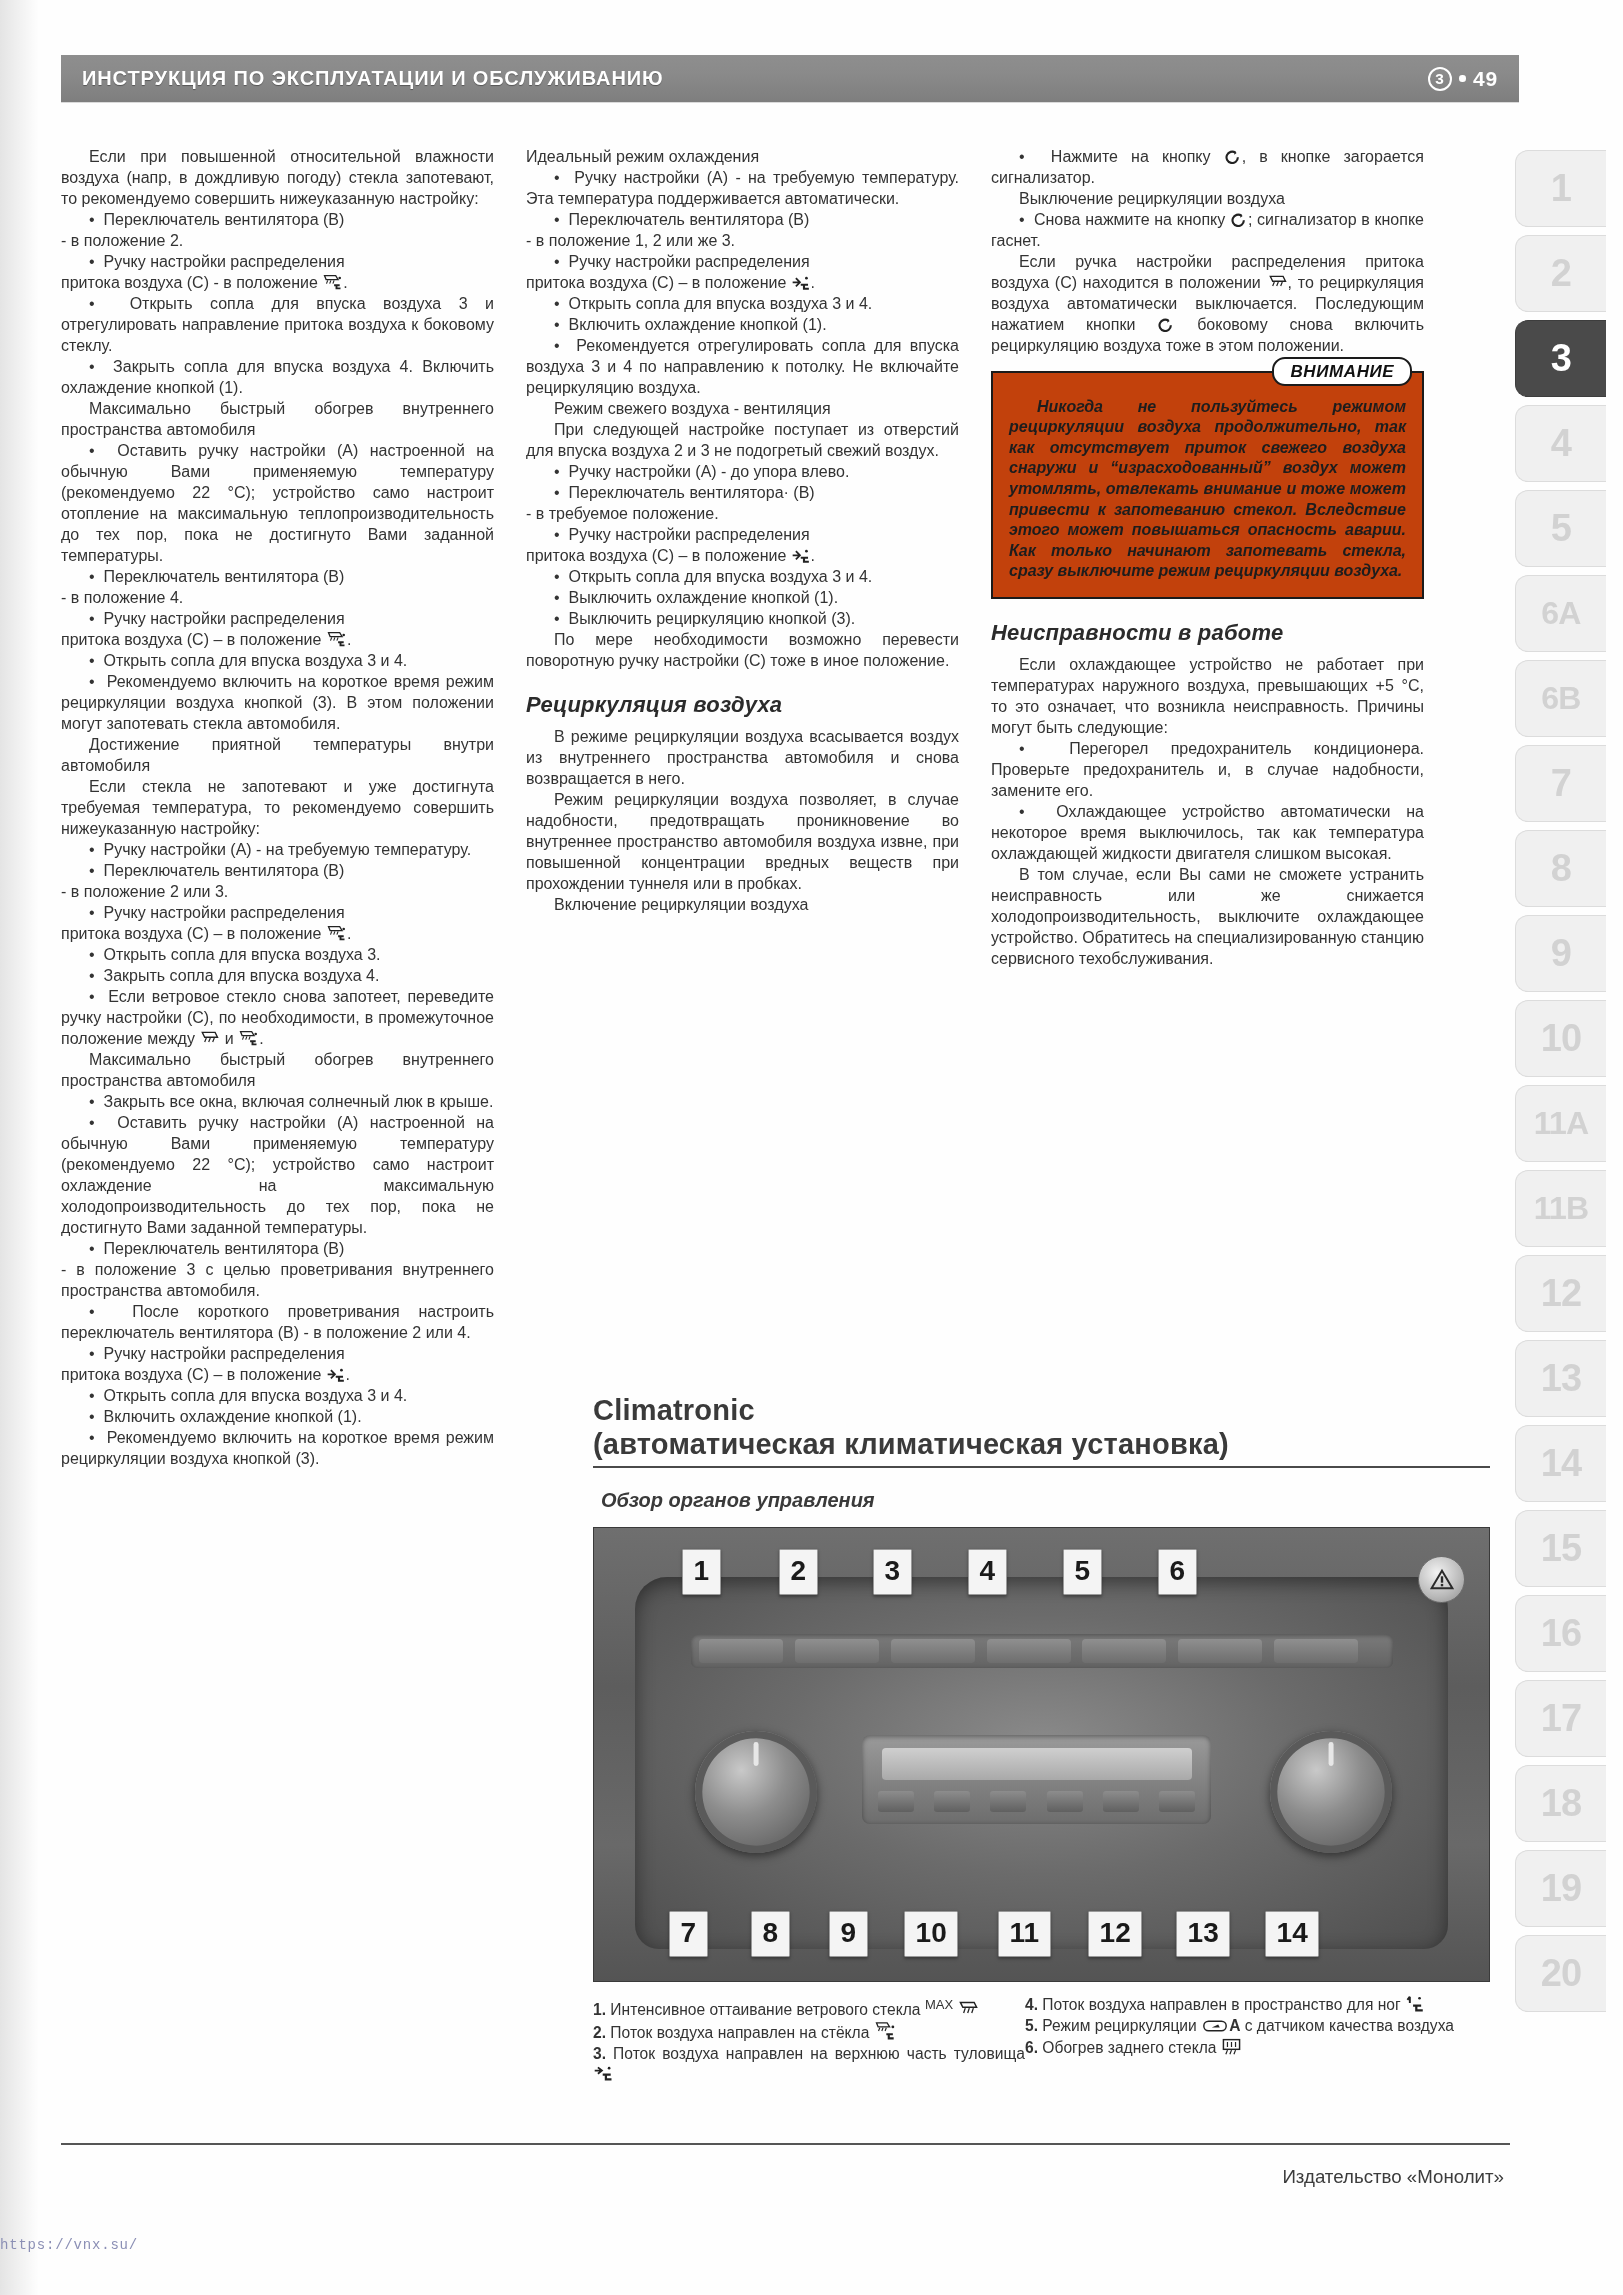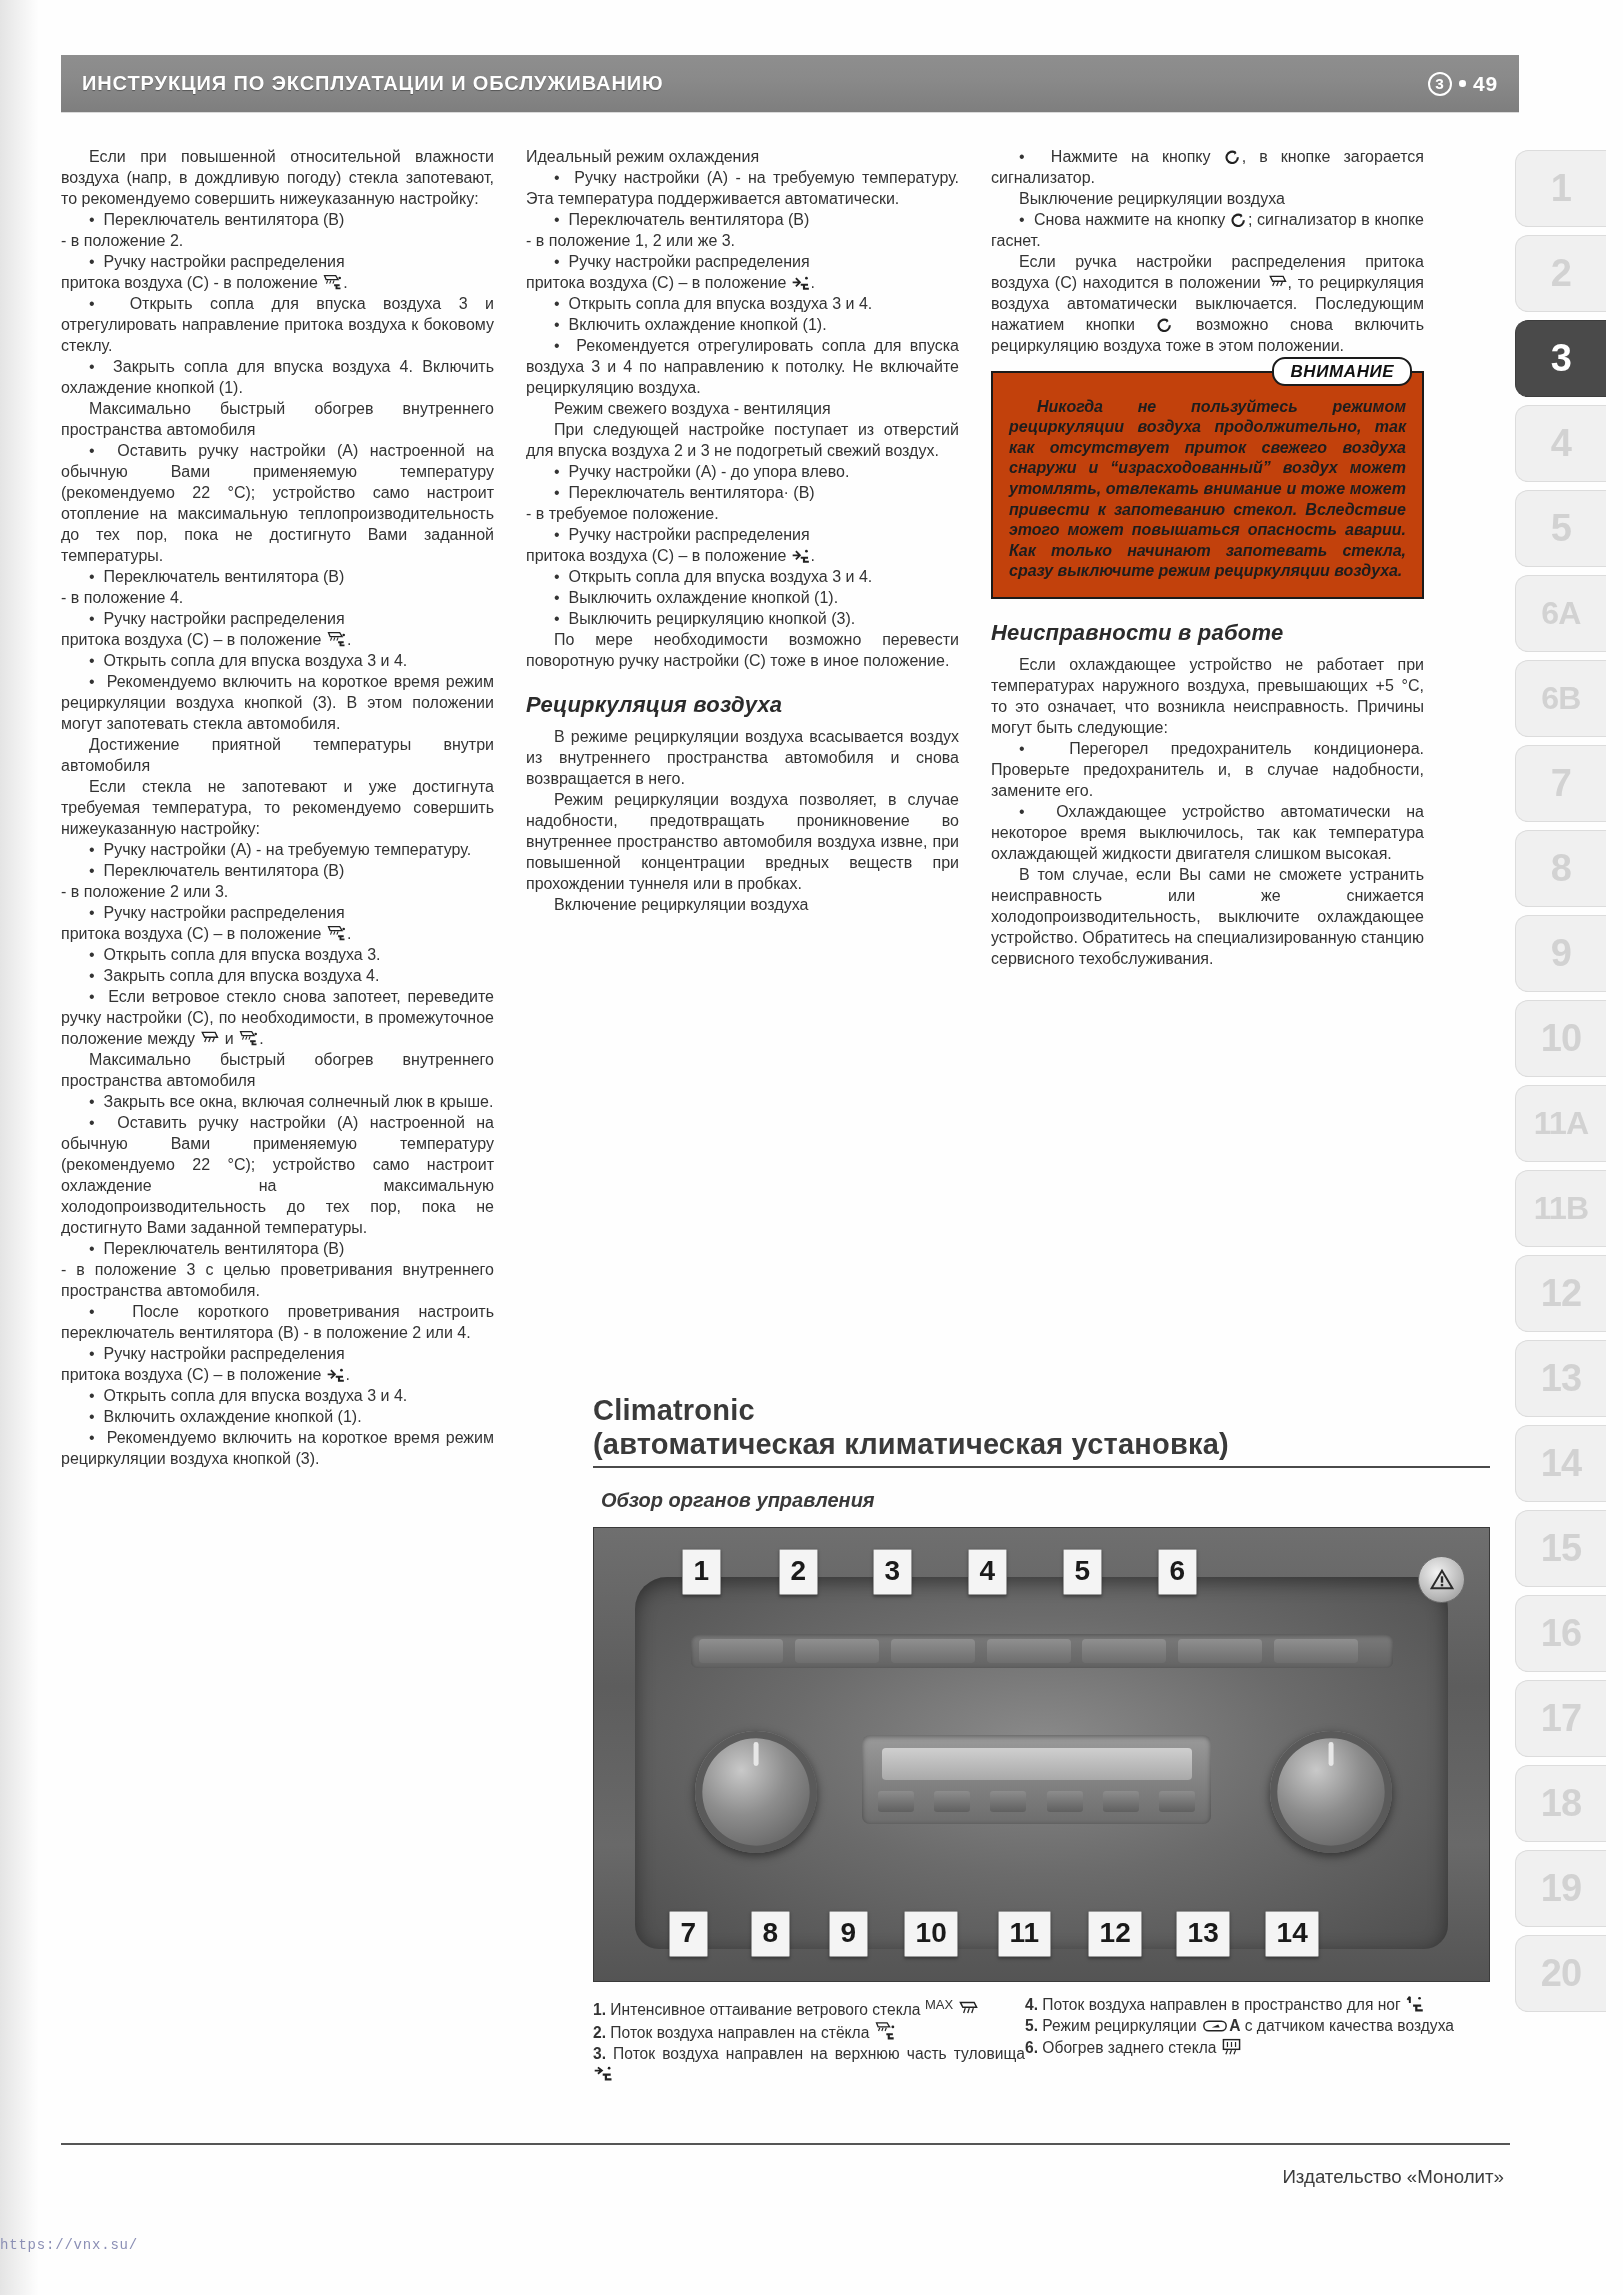--- a/index.html
+++ b/index.html
@@ -12,21 +12,21 @@
     position:relative;
     overflow:hidden;
   }
   .page {
     position:absolute; inset:0;
     background:#fefefe;
   }
 
   
   .header-bar{
-    position:absolute; left:61px; top:55px; width:1458px; height:57px;
+    position:absolute; left:61px; top:55px; width:1458px; height:47px;
     background:linear-gradient(180deg,#8e8e8e 0%,#8a8a8a 40%,#7e7e7e 100%);
     display:flex; align-items:center; justify-content:space-between;
     padding:0 21px;
     box-shadow:0 0.8px 0 rgba(0,0,0,.18);
   }
   .header-title{
     color:#ffffff; font-size:20px; font-weight:bold; letter-spacing:0.9px;
     text-shadow:0 0.8px 0.8px rgba(0,0,0,.35);
   }
   .header-page{
@@ -354,21 +354,21 @@
             </svg></span><span>; сигнализатор в кнопке гаснет.</span></p>
       <p class="t"><span>Если ручка настройки распределения притока воздуха (C) находится в положении</span>
         <span class="gi"><svg width="21" height="16" viewBox="0 0 26 20">
               <path d="M4 3h16l3 6H7z" fill="none" stroke="#222" stroke-width="1.7"></path>
               <path d="M9 10l-2 5M14 10l-2 5M19 10l-2 5" stroke="#222" stroke-width="1.5"></path>
             </svg></span><span>, то рециркуляция воздуха автоматически выключается. Последующим нажатием кнопки</span>
         <span class="gi"><svg width="18" height="14.6" viewBox="0 0 22 18">
               <path d="M17 9a7 7 0 1 1-3-5.7" fill="none" stroke="#222" stroke-width="2.6"></path>
               <path d="M13 1.5l2.5 2.2L12.5 6" fill="#222"></path>
             </svg></span>
-        <span>возможно снова включить рециркуляцию воздуха тоже в этом положении.</span></p>
+        <span>боковому снова включить рециркуляцию воздуха тоже в этом положении.</span></p>
 
       <div class="warn">
         <div class="warn-tab">ВНИМАНИЕ</div>
         <p>Никогда не пользуйтесь режимом рециркуляции воздуха продолжительно, так как отсутствует приток свежего воздуха снаружи и “израсходованный” воздух может утомлять, отвлекать внимание и тоже может привести к запотеванию стекол. Вследствие этого может повышаться опасность аварии. Как только начинают запотевать стекла, сразу выключите режим рециркуляции воздуха.</p>
       </div>
 
       <h3 class="sec">Неисправности в работе</h3>
       <p class="t">Если охлаждающее устройство не работает при температурах наружного воздуха, превышающих +5 °C, то это означает, что возникла неисправность. Причины могут быть следующие:</p>
       <p class="t bul"><span>Перегорел предохранитель кондиционера. Проверьте предохранитель и, в случае надобности, замените его.</span></p>
       <p class="t bul"><span>Охлаждающее устройство автоматически на некоторое время выключилось, так как температура охлаждающей жидкости двигателя слишком высокая.</span></p>

